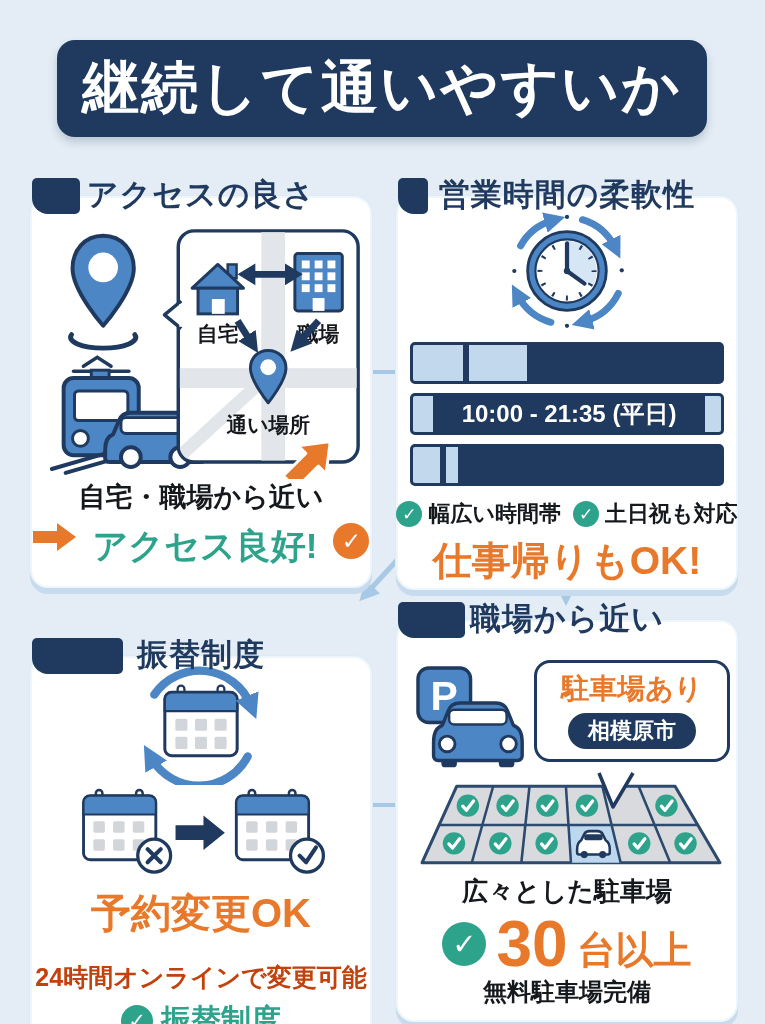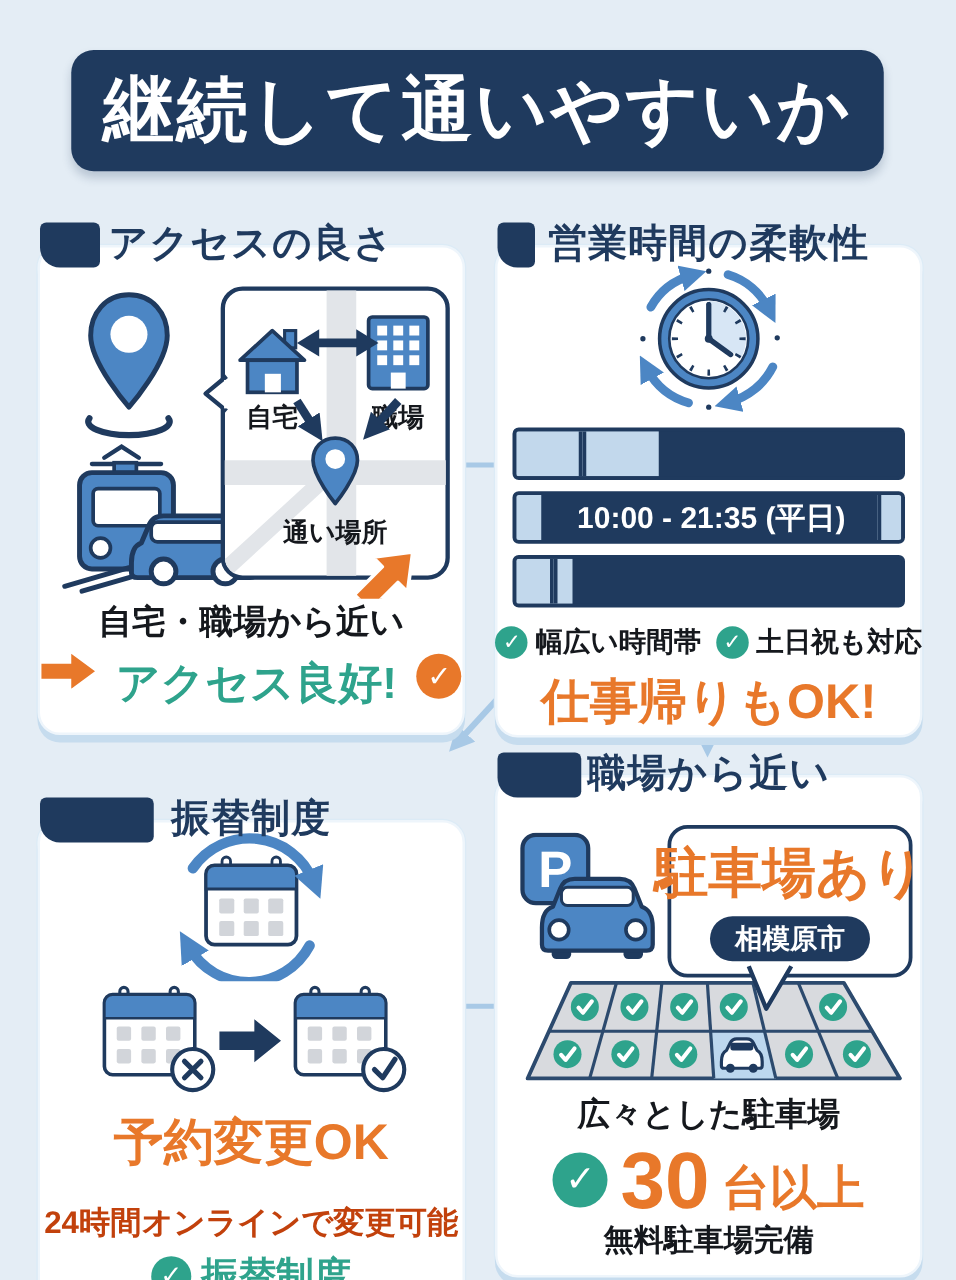--- a/index.html
+++ b/index.html
@@ -86,21 +86,21 @@
   .resched-line2 span.lbl{font-size:30px;font-weight:900;color:#2ea38c;white-space:nowrap;}
   
   .parking-illu{position:relative;width:338px;height:230px;}
   .parking-sign-car{position:absolute;left:14px;top:28px;}
   .speech-bubble{
     position:absolute;left:136px;top:22px;width:190px;
     background:#fff;border:3.5px solid #1f3a5e;border-radius:16px;
     display:flex;flex-direction:column;align-items:center;
     padding:7px 0 10px;z-index:3;
   }
-  .bubble-title{font-size:43px;font-weight:900;color:#e8782a;white-space:nowrap;}
+  .bubble-title{font-size:28px;font-weight:900;color:#e8782a;white-space:nowrap;}
   .city-badge{
     margin-top:5px;background:#1f3a5e;color:#fff;font-size:22px;font-weight:800;
     border-radius:999px;padding:3px 20px;white-space:nowrap;
   }
   .bubble-tail{position:absolute;left:198px;top:133px;z-index:4;}
   .parking-grid{position:absolute;left:20px;top:146px;z-index:2;}
   .parking-line1{font-size:26px;font-weight:800;color:#15181d;margin-top:6px;white-space:nowrap;}
   .parking-count-row{display:flex;align-items:center;gap:10px;margin-top:2px;}
   .parking-count-row .check-circle{width:44px;height:44px;font-size:29px;}
   .parking-count{font-size:64px;font-weight:900;color:#e8782a;line-height:1;}

